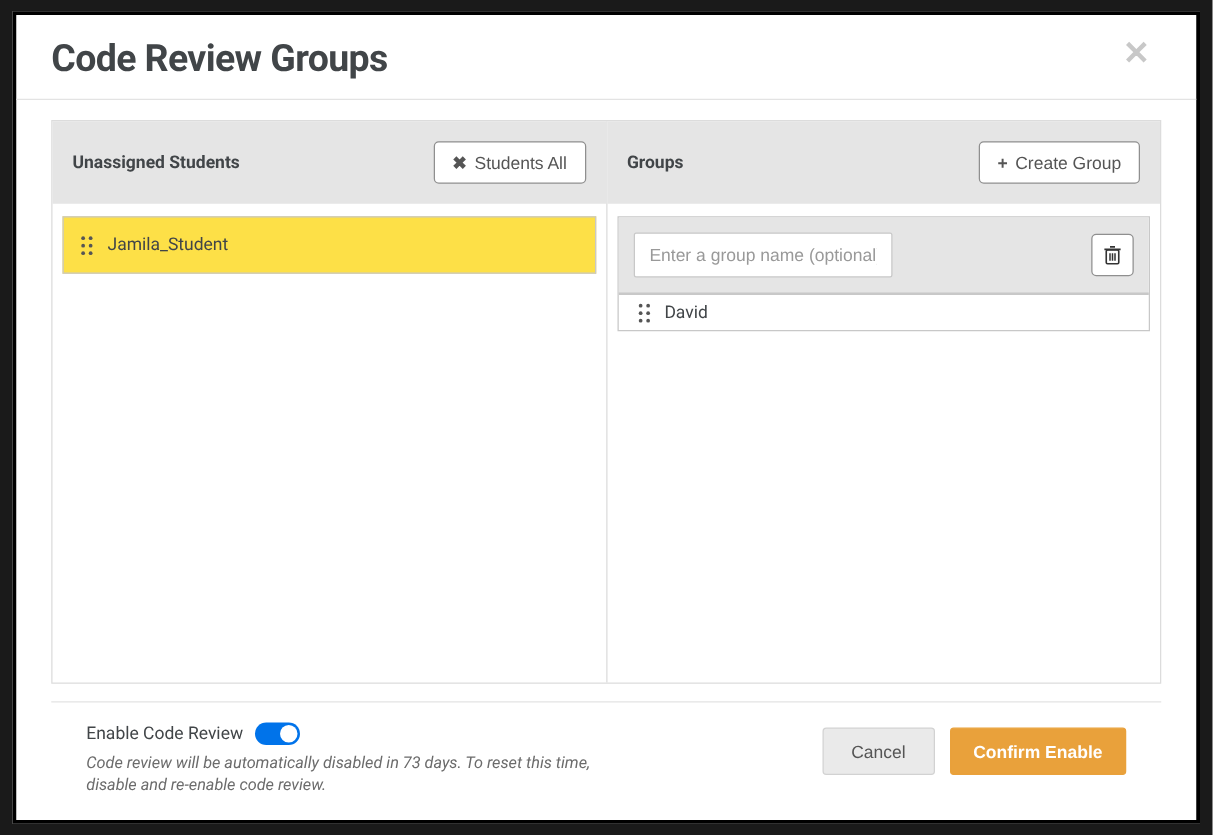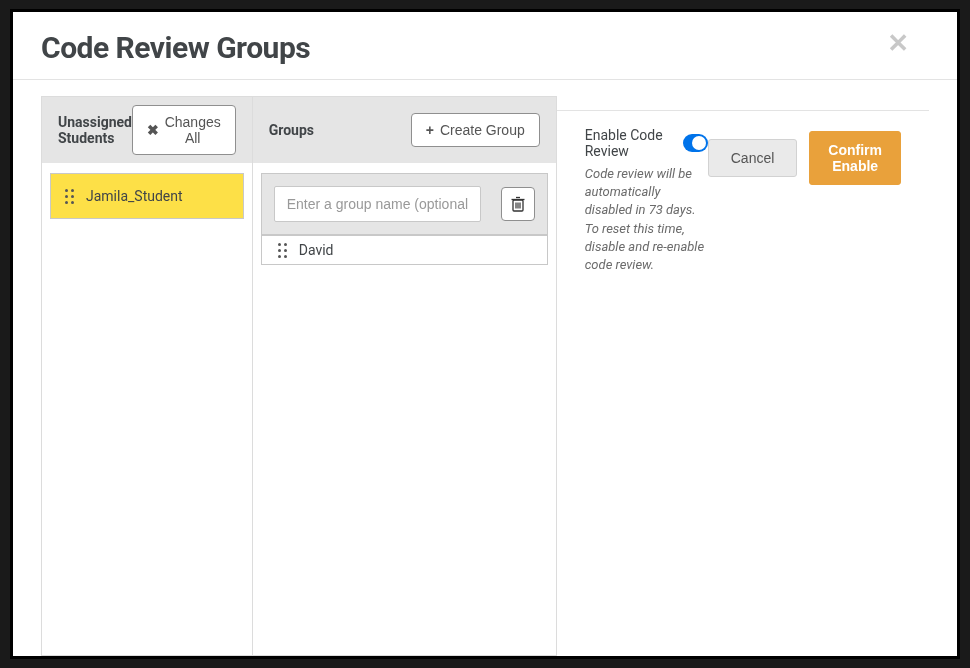--- a/index.html
+++ b/index.html
@@ -15,21 +15,21 @@
     .modal {
       width: 950px;
       height: 650px;
       background: #fff;
       border: 3px solid #000;
       position: relative;
       display: flex;
       flex-direction: column;
     }
     .modal-header {
-      padding: 18px 44px 14px 28px;
+      padding: 18px 33px 14px 28px;
       border-bottom: 1px solid #e3e3e3;
       display: flex;
       justify-content: space-between;
       align-items: flex-start;
     }
     .modal-title {
       font-size: 30px;
       font-weight: 700;
       color: #414548;
       letter-spacing: -0.5px;
@@ -39,21 +39,21 @@
       font-weight: 700;
       color: #c8c8c8;
       line-height: 1;
       cursor: pointer;
       padding: 0 4px;
     }
     .modal-body {
       flex: 1;
       padding: 16px 28px 0 28px;
       display: flex;
-      flex-direction: row;
+      flex-direction: column;
     }
     .panels {
       display: flex;
       flex: 1;
       border: 1px solid #dcdcdc;
       min-height: 0;
     }
     .panel {
       flex: 1;
       display: flex;
@@ -212,21 +212,21 @@
   </div>
 
   <div class="modal-body">
     <div class="panels">
 
       <div class="panel panel-left">
         <div class="panel-header">
           <div class="panel-title">Unassigned Students</div>
           <button class="btn-outline">
             <span style="font-weight:700;">✖</span>
-            <span>Changes All</span>
+            <span>Students All</span>
           </button>
         </div>
         <div class="panel-body">
           <div class="student-item">
             <span class="drag-handle">
               <span class="drag-row">
                   <span class="drag-dot"></span>
                   <span class="drag-dot"></span>
                 </span>
               <span class="drag-row">

